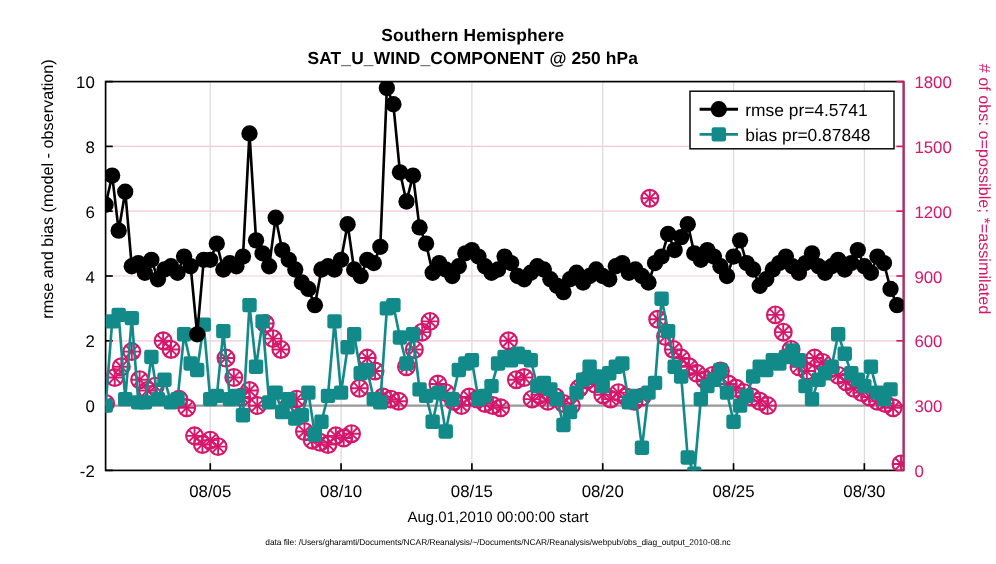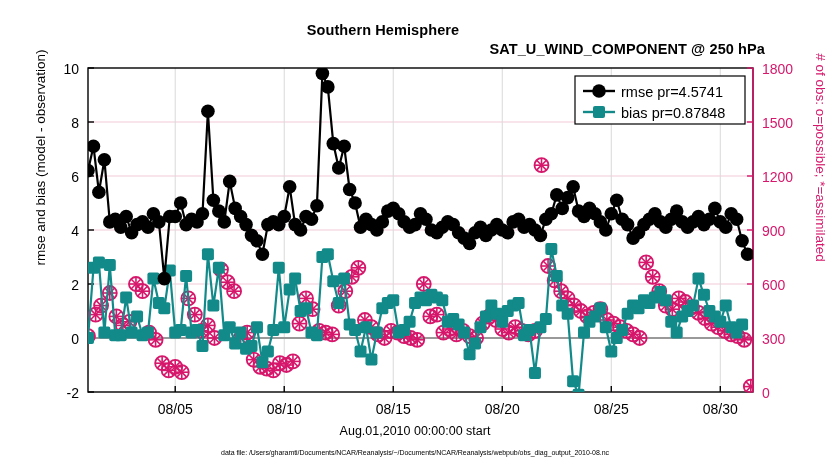--- a/index.html
+++ b/index.html
@@ -4,25 +4,25 @@
 <style>
   html,body{margin:0;padding:0;}
   body{
     width:830px;height:470px;background:#ffffff;overflow:hidden;
     font-family:"Liberation Sans","DejaVu Sans",sans-serif;
     color:#000;
   }
   #root{position:relative;width:830px;height:470px;}
 
   .title{
-    position:absolute;left:1px;top:0;width:764px;text-align:center;
+    position:absolute;left:12px;top:0;width:764px;text-align:center;
     font-size:14.5px;font-weight:bold;letter-spacing:.1px;
   }
   #title-line1{top:22px;}
-  #title-line2{top:41px;text-align:right;}
+  #title-line2{top:41px;}
 
   .ylabel-left{
     position:absolute;left:-120px;top:150px;width:320px;text-align:center;
     transform:rotate(-90deg);transform-origin:center center;
     font-size:13.5px;color:#000;white-space:nowrap;
   }
   .ylabel-right{
     position:absolute;left:660px;top:150px;width:320px;text-align:center;
     transform:rotate(90deg);transform-origin:center center;
     font-size:13.5px;color:#D6176B;white-space:nowrap;

